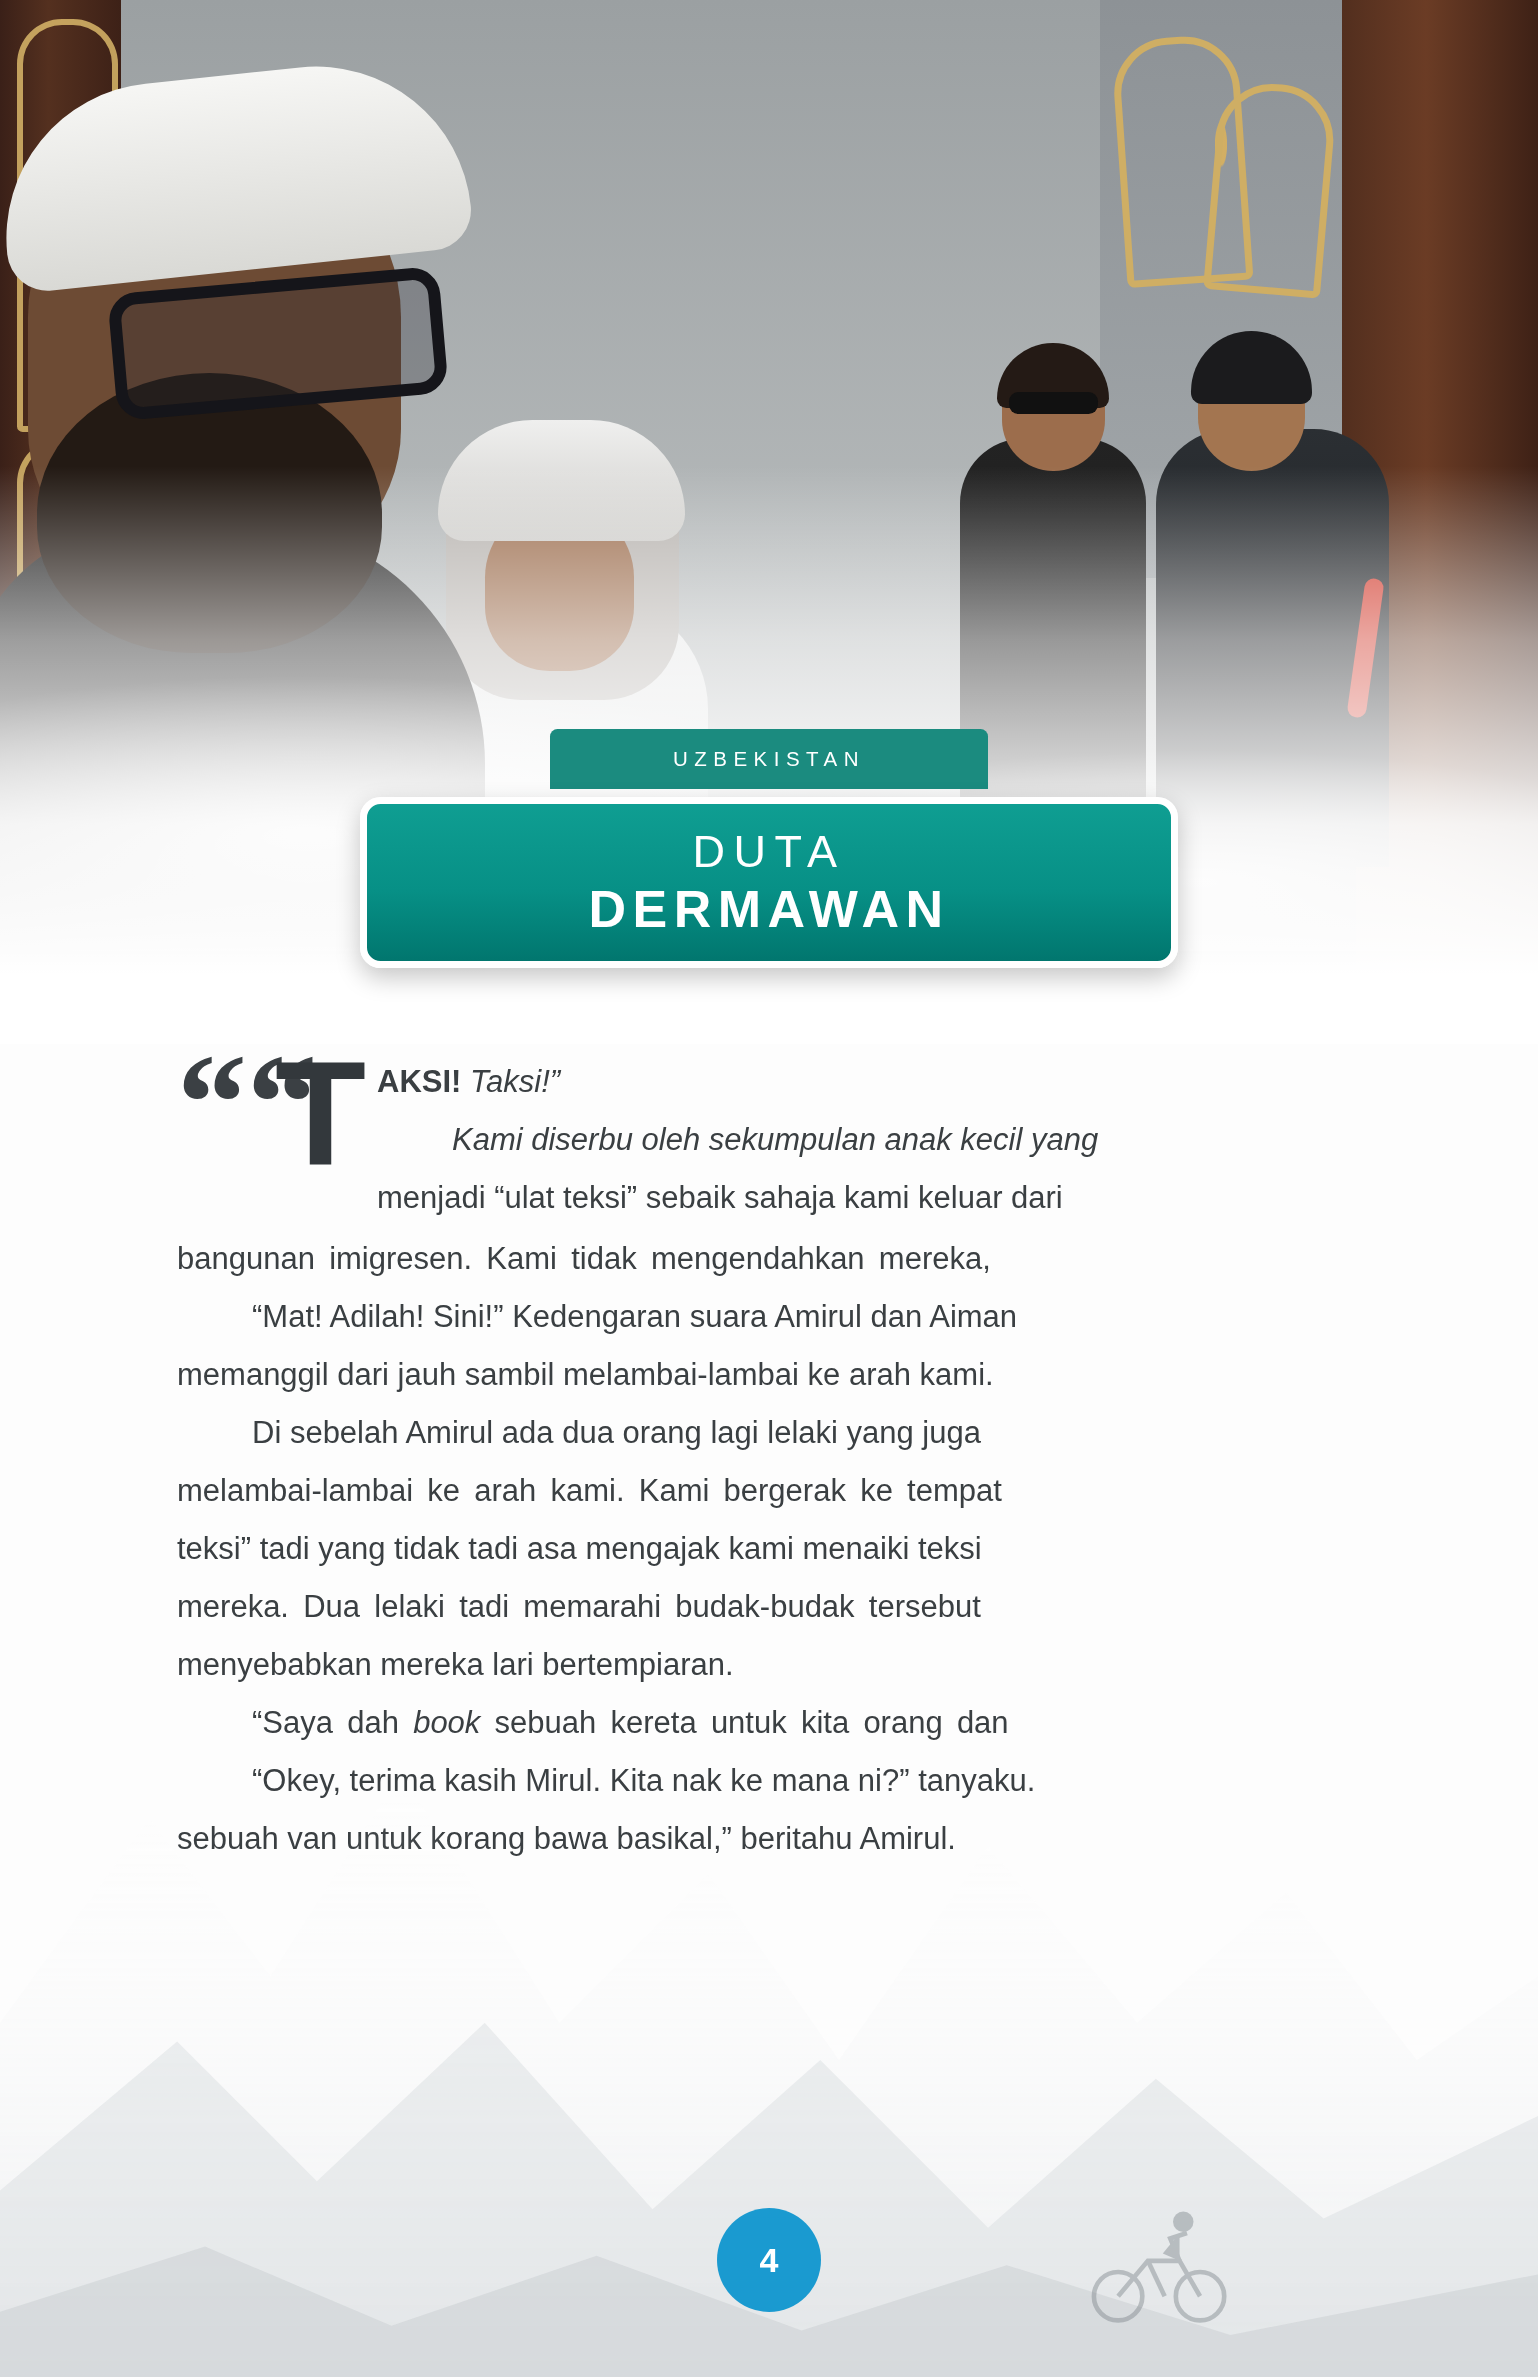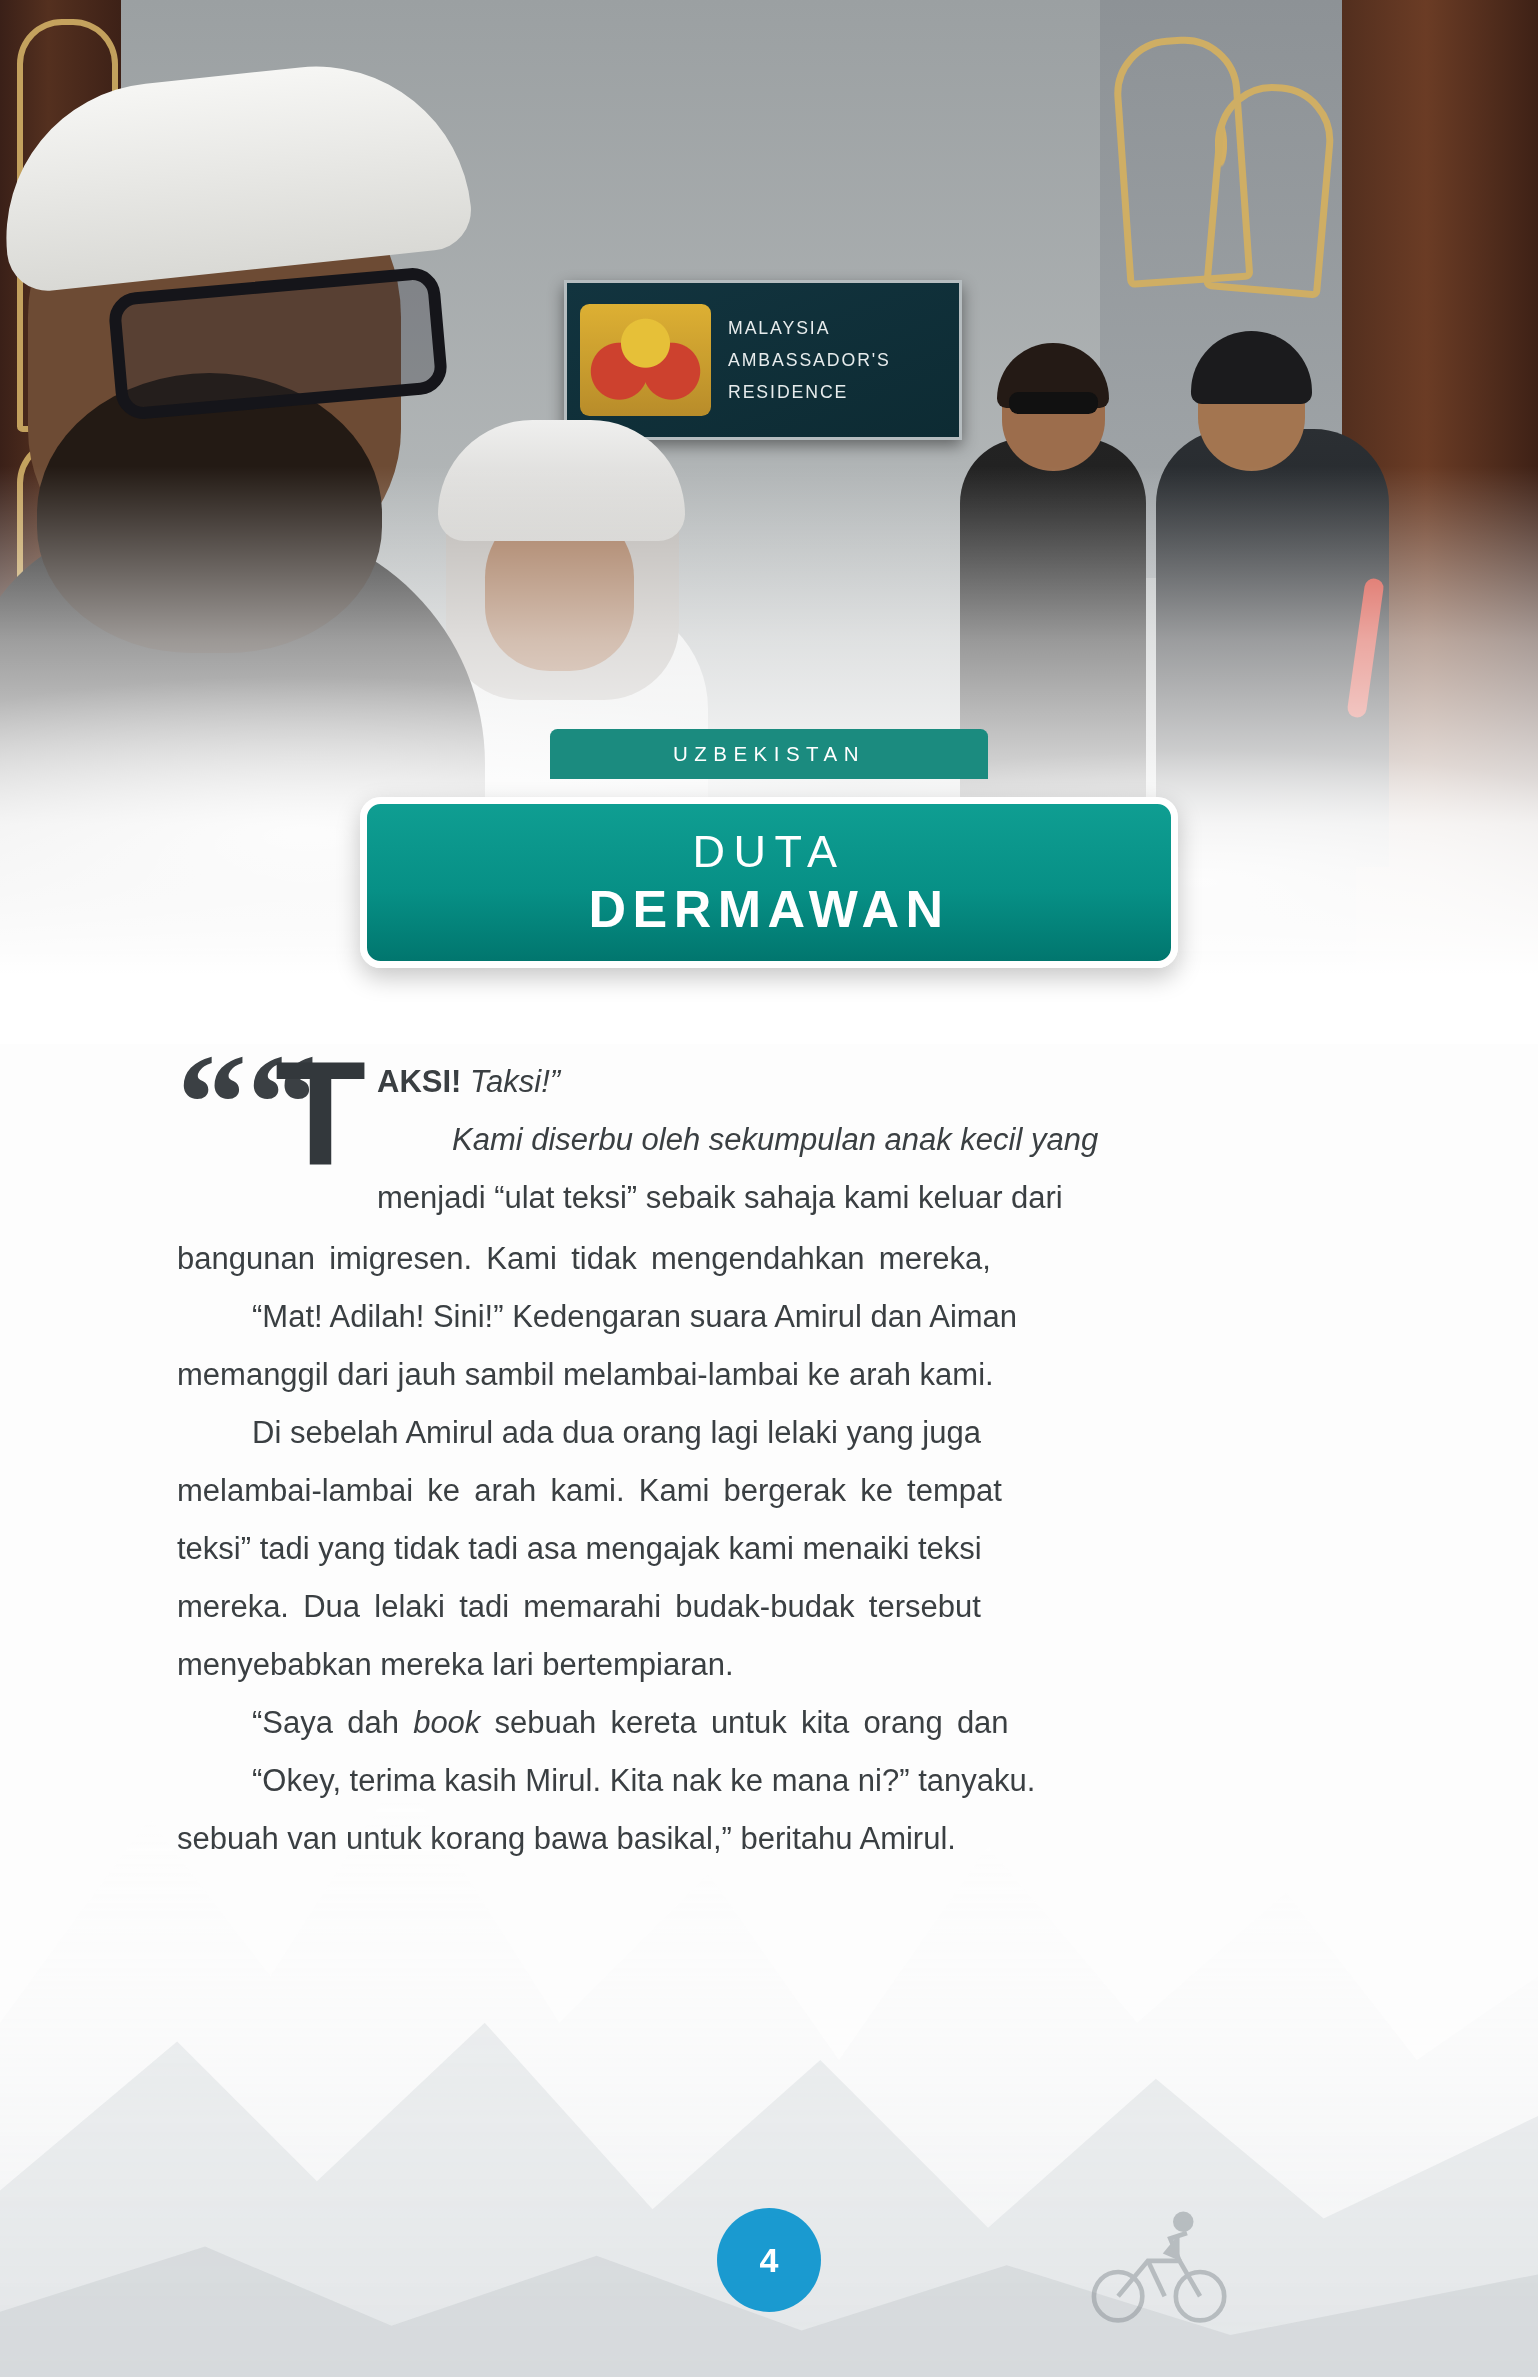--- a/index.html
+++ b/index.html
@@ -282,21 +282,21 @@
     pointer-events: none;
   }
 
   
   .kicker {
     position: absolute;
     left: 50%;
     transform: translateX(-50%);
     top: 729px;
     width: 438px;
-    height: 50px;
+    height: 60px;
     background: #1b8b7f;
     border-radius: 7.5px 7.5px 0 0;
     display: flex;
     align-items: center;
     justify-content: center;
     color: #ffffff;
     font-size: 20.5px;
     letter-spacing: 6.5px;
     font-weight: 500;
     text-align: right;
@@ -438,28 +438,20 @@
     <div class="door-left">
       <div class="door-ornament"></div>
       <div class="door-ornament two"></div>
     </div>
     <div class="right-door"></div>
     <div class="grille">
       <div class="leaf"></div>
       <div class="leaf b"></div>
     </div>
 
-    <div class="plaque">
-      <div class="crest"></div>
-      <div class="ptext">
-        <div>MALAYSIA</div>
-        <div>AMBASSADOR'S</div>
-        <div>RESIDENCE</div>
-      </div>
-    </div>
 
     <div class="p-a-body"></div>
     <div class="p-a-legs"></div>
     <div class="p-a-head"></div>
     <div class="p-a-hair"></div>
     <div class="p-a-glass"></div>
 
     <div class="p-b-body"></div>
     <div class="p-b-legs"></div>
     <div class="p-b-head"></div>

